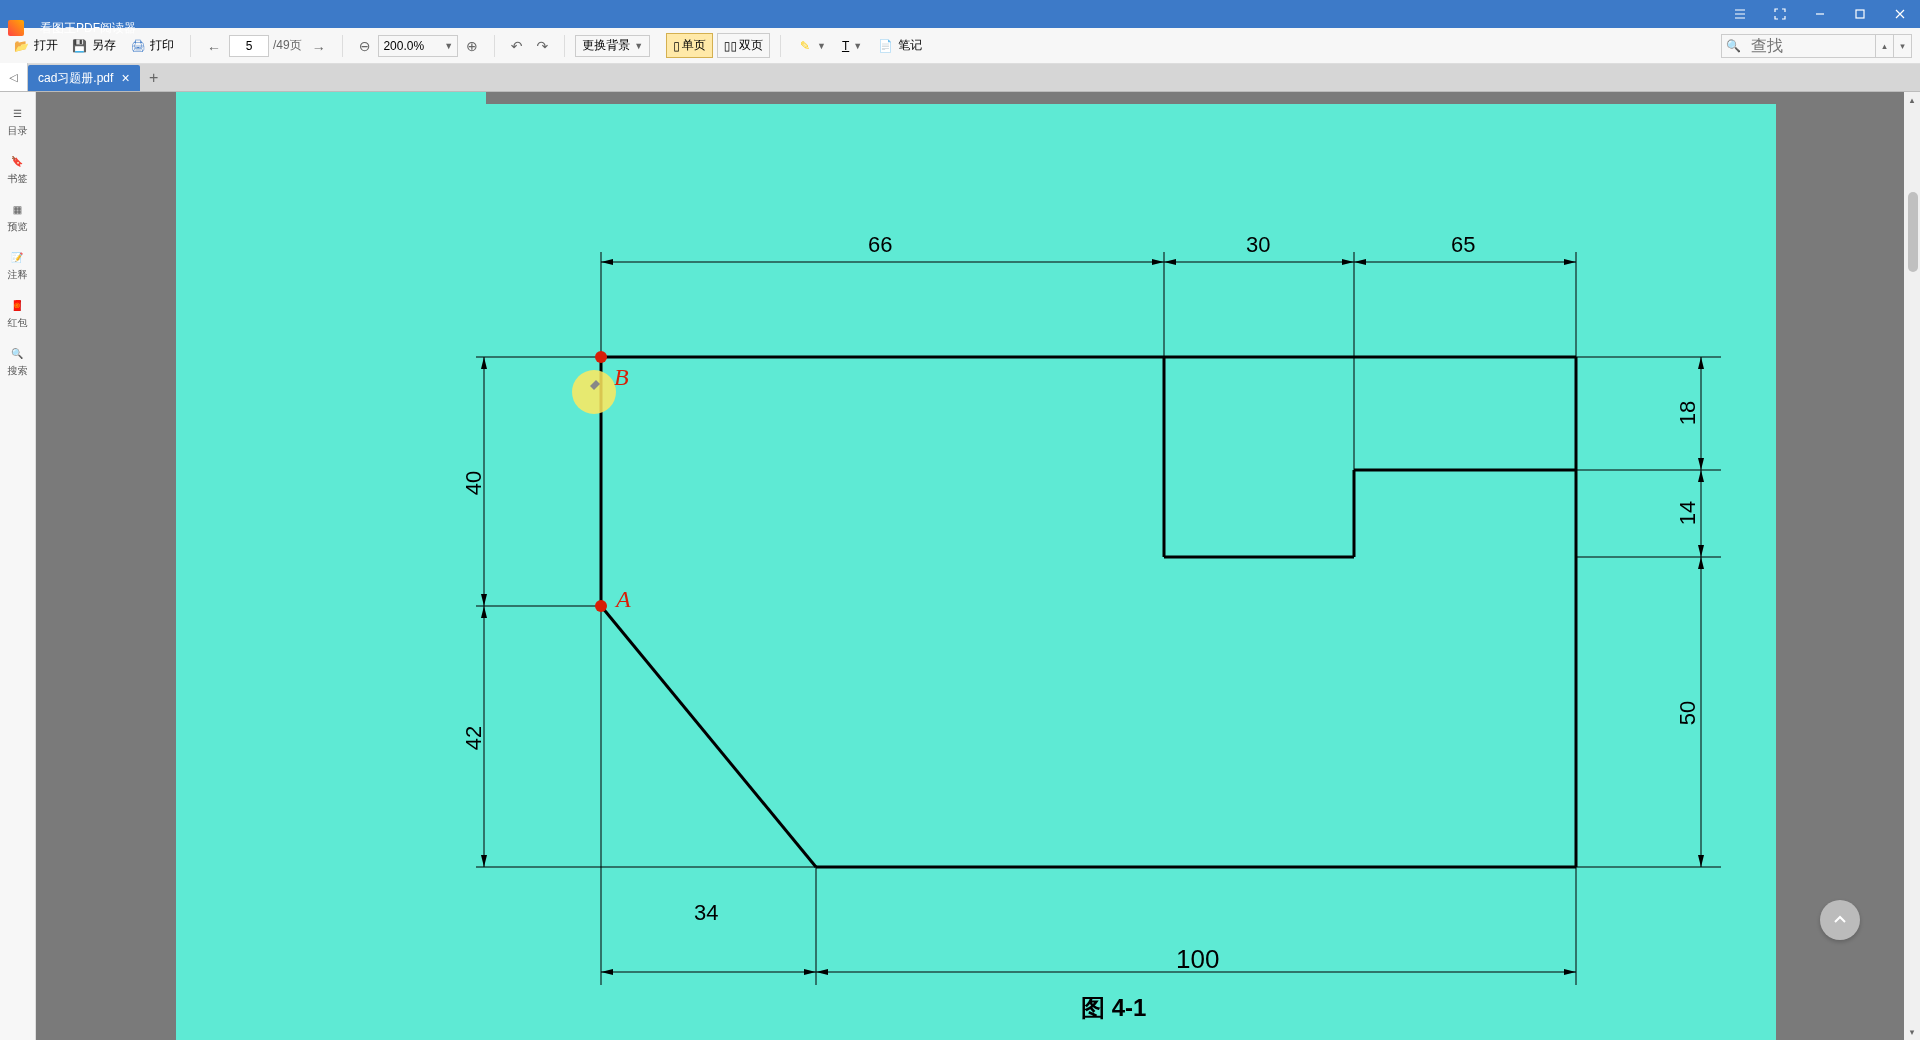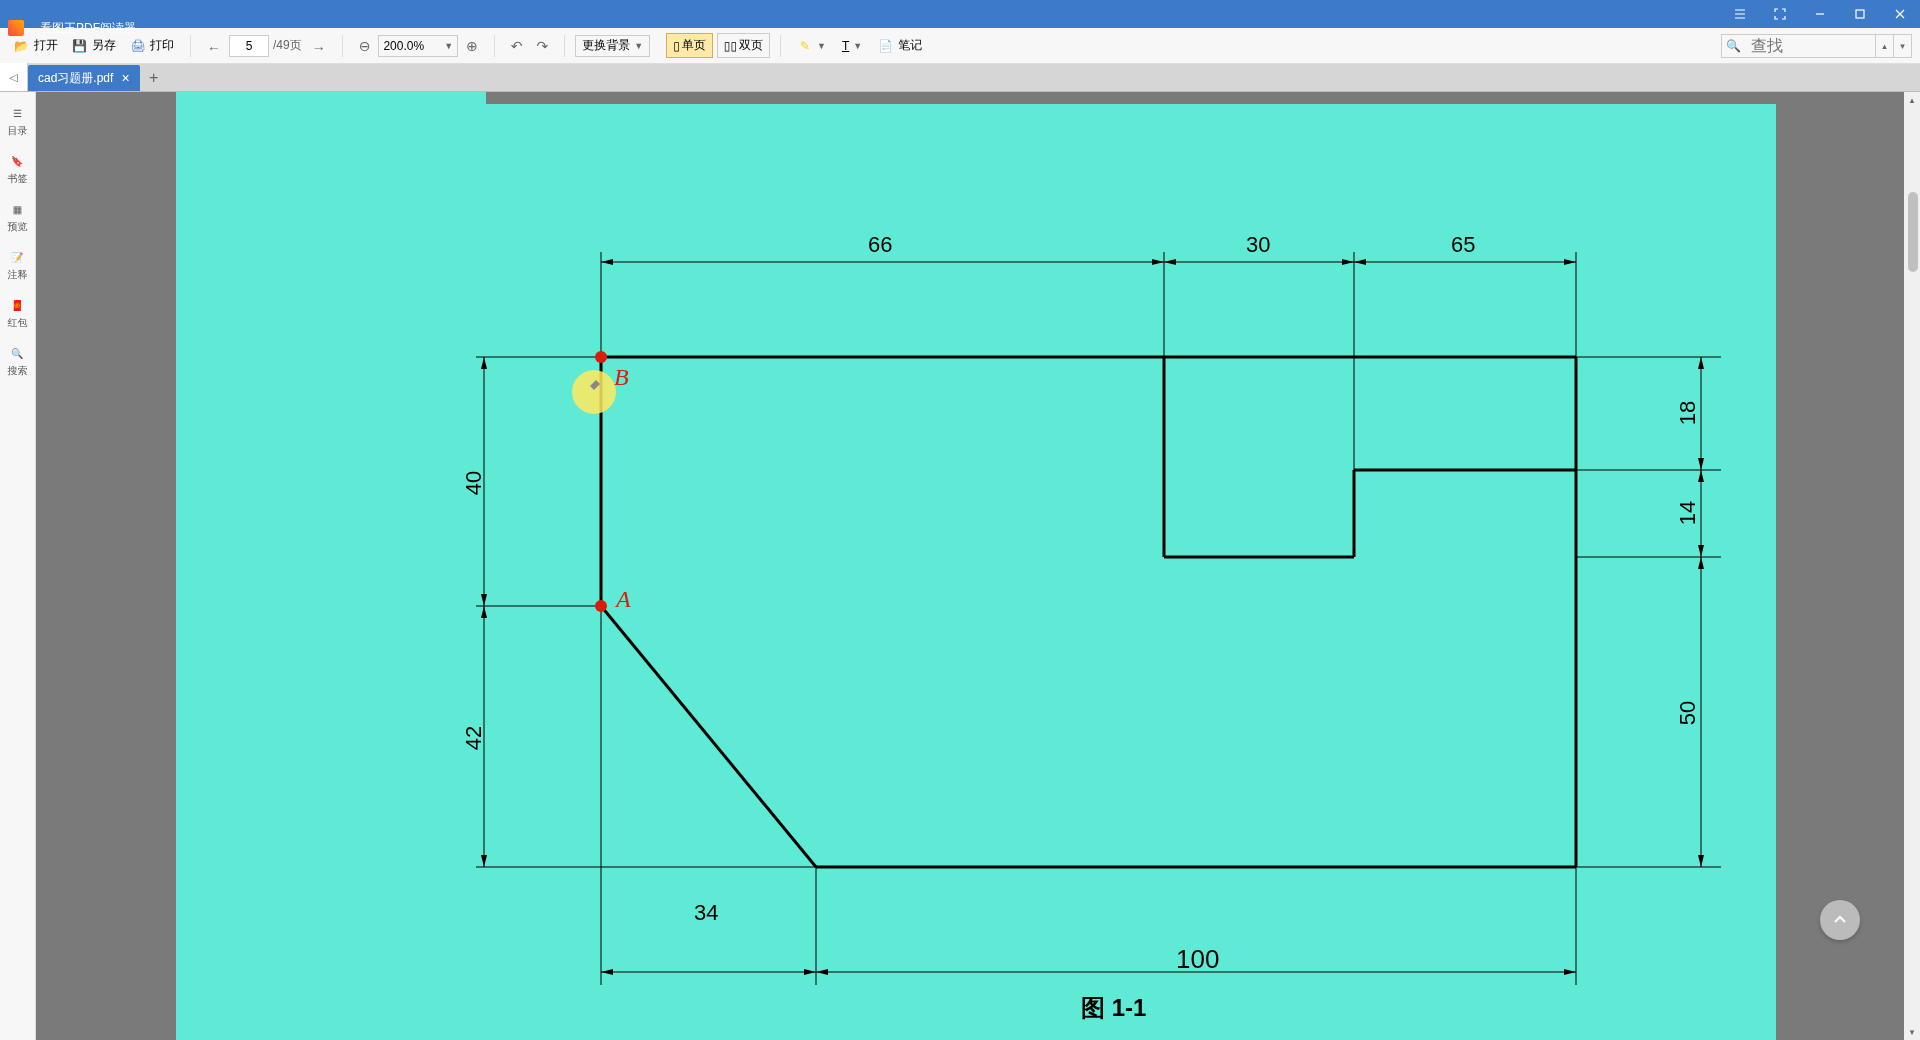--- a/index.html
+++ b/index.html
@@ -331,21 +331,21 @@
 
       <div style="position:absolute;left:286px;top:378px;font-size:22px;transform:rotate(-90deg)">40</div>
       <div style="position:absolute;left:286px;top:633px;font-size:22px;transform:rotate(-90deg)">42</div>
 
       <div style="position:absolute;left:518px;top:808px;font-size:22px">34</div>
       <div style="position:absolute;left:1000px;top:852px;font-size:26px">100</div>
 
       <div style="position:absolute;left:440px;top:494px;font-size:24px;color:#d81e06;font-style:italic;font-family:'Comic Sans MS',cursive">A</div>
       <div style="position:absolute;left:438px;top:272px;font-size:24px;color:#d81e06;font-style:italic;font-family:'Comic Sans MS',cursive">B</div>
 
-      <div style="position:absolute;left:905px;top:900px;font-size:24px;font-weight:bold">图 1-1</div>
+      <div style="position:absolute;left:905px;top:900px;font-size:24px;font-weight:bold">图 4-1</div>
 
       <div style="position:absolute;left:0;top:1000px;width:100%;font-size:24px;">
         
         
         
         
       </div>
     </div>
 
     <div class="scroll-top">

